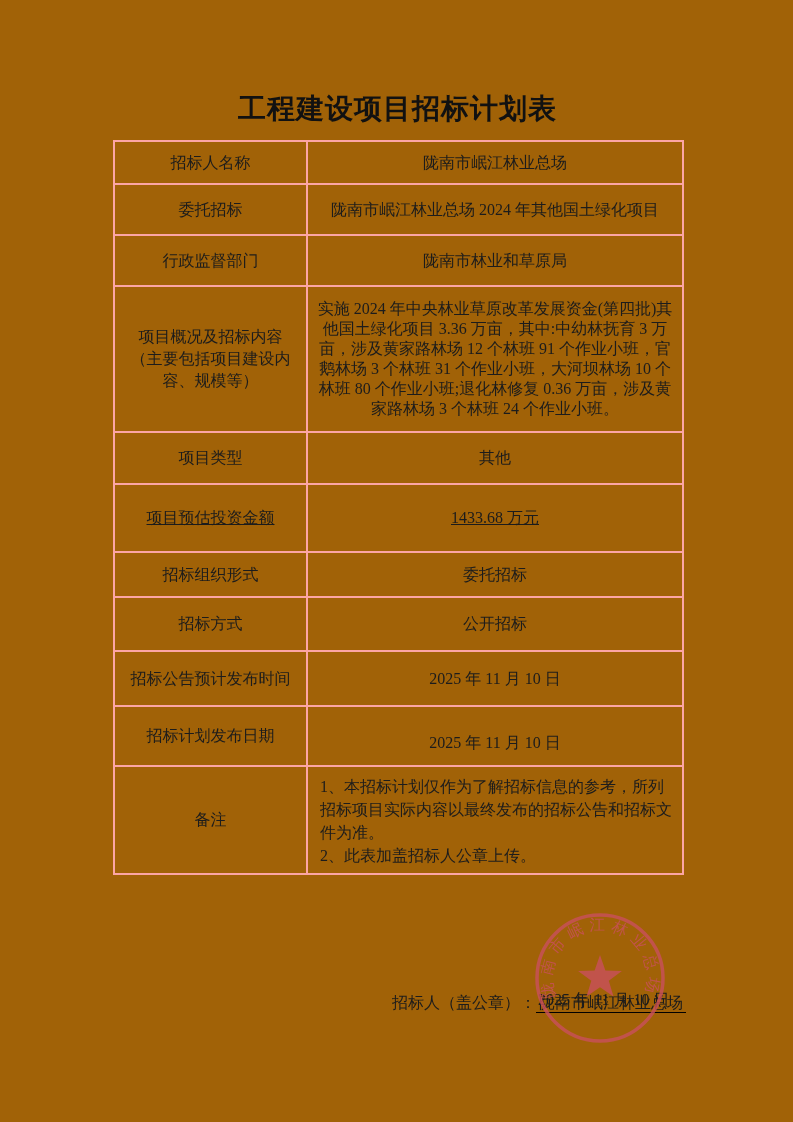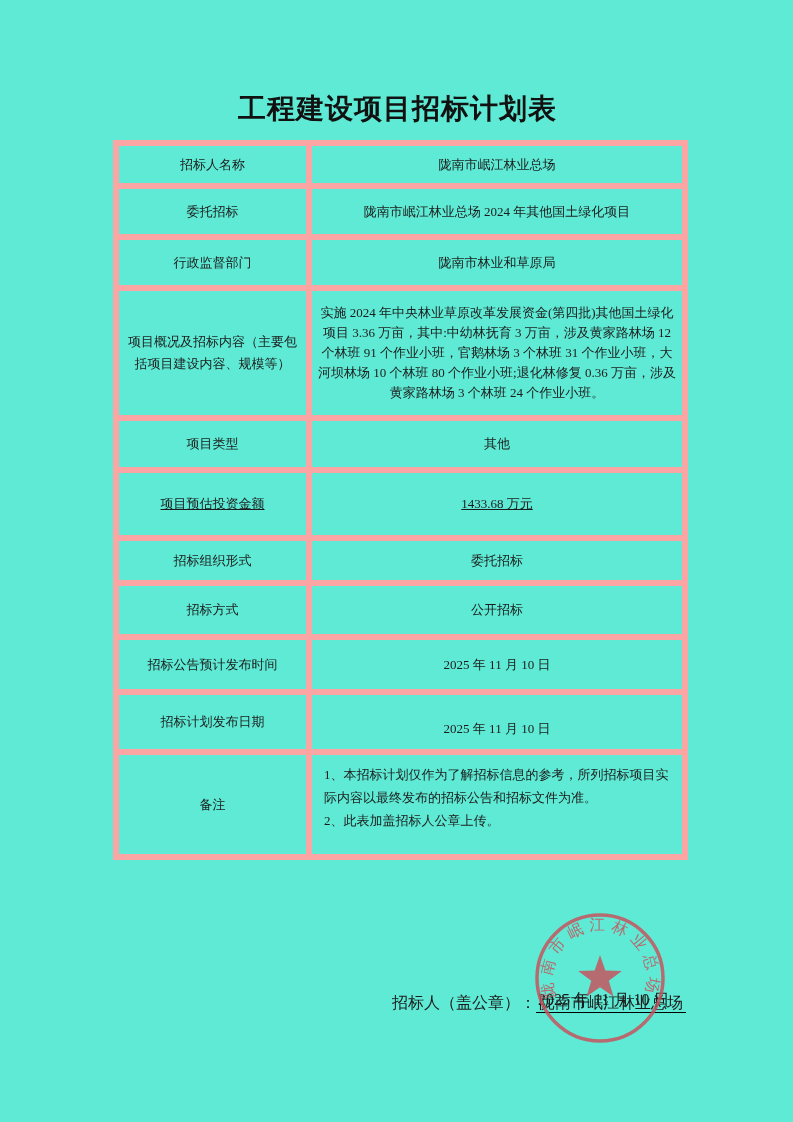--- a/index.html
+++ b/index.html
@@ -1,20 +1,20 @@
 <!DOCTYPE html>
 <html><head>
 <meta charset="utf-8">
 <style>
   html, body { margin: 0; padding: 0; background: #ffffff; }
   .page {
     position: relative;
     width: 793px;
     height: 1122px;
-    background: #5eead4;
+    background: #a16207;
     color: #1c1c1c;
     font-family: "Liberation Serif", "DejaVu Serif", serif;
     overflow: hidden;
   }
   .doc-title {
     position: absolute;
     left: 113px;
     top: 93px;
     width: 569px;
     margin: 0;
@@ -27,22 +27,22 @@
   }
   table.plan {
     position: absolute;
     left: 113px;
     top: 140px;
     width: 569px;
     border-collapse: collapse;
     table-layout: fixed;
   }
   table.plan td {
-    border: 6px solid #fca5a5;
-    font-size: 13px;
+    border: 2px solid #fca5a5;
+    font-size: 16px;
     line-height: 22px;
     vertical-align: middle;
     padding: 2px 8px;
     word-break: break-all;
     margin-top: 29px;
   }
   td.lbl { text-align: center; line-height: 23px; }
   td.val { text-align: center; }
   tr.r1  { height: 43px; }
   tr.r2  { height: 51px; }

